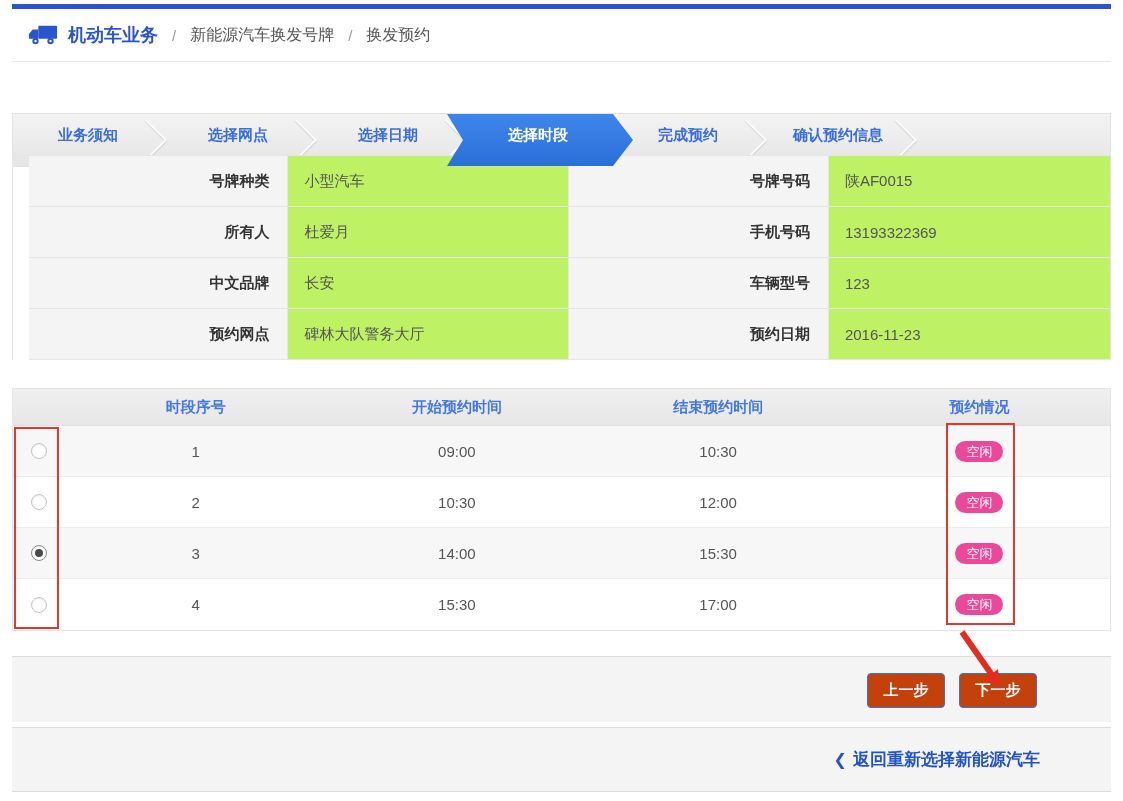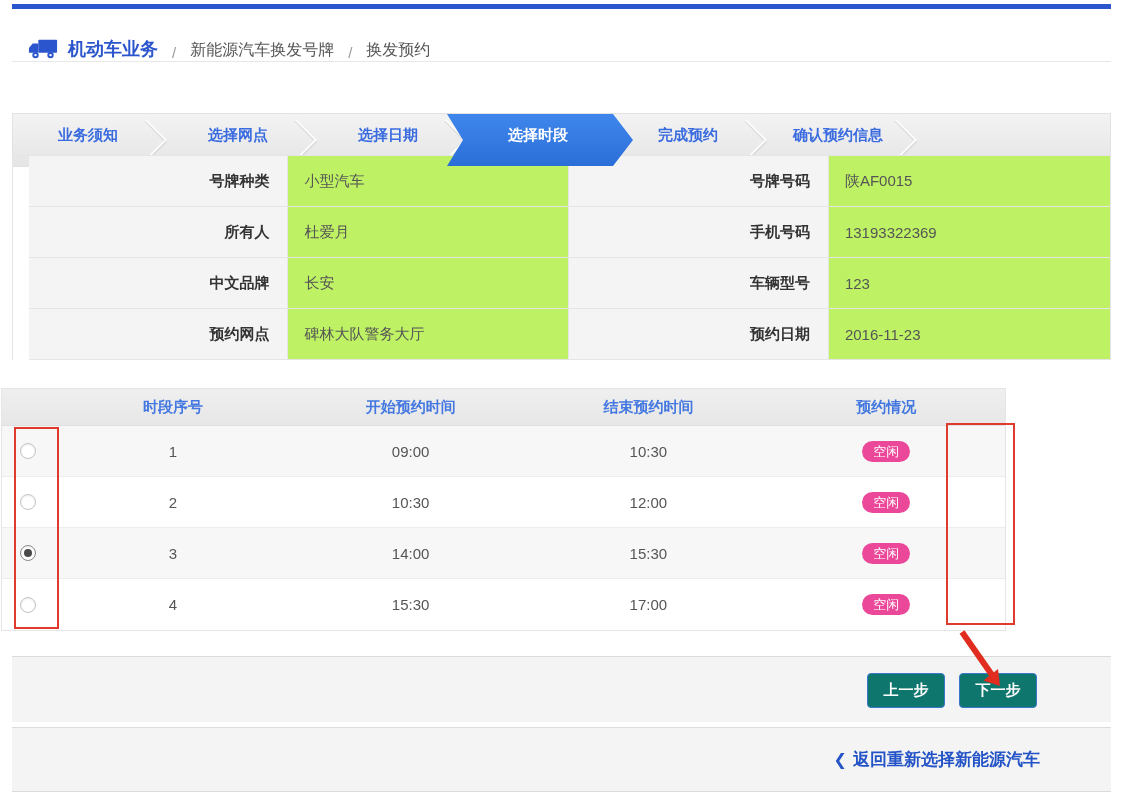--- a/index.html
+++ b/index.html
@@ -2,21 +2,21 @@
 <html><head>
 <meta charset="utf-8">
 <style>
   * { margin:0; padding:0; box-sizing:border-box; }
   body { background:#fff; font-family:"Liberation Sans","DejaVu Sans",sans-serif; }
   .page { position:relative; width:1123px; height:801px; background:#fff; overflow:hidden; }
 
   
   .topline { position:absolute; left:12px; top:4px; width:1099px; height:5px; background:#2b55cc; }
   .breadcrumb { position:absolute; left:12px; top:9px; width:1099px; height:53px;
-    border-bottom:1px solid #e8e8e8; display:flex; align-items:flex-end; padding-left:16px; }
+    border-bottom:1px solid #e8e8e8; display:flex; align-items:center; padding-left:16px; }
   .crumb-icon { width:30px; height:24px; margin-right:10px; display:inline-flex; }
   .crumb-main { color:#2b55cc; font-size:18px; font-weight:bold; cursor:pointer; }
   .crumb-sep { color:#9a9a9a; font-size:15px; margin:0 14px; }
   .crumb-item { color:#555; font-size:16px; }
 
   
   .steps { position:absolute; left:12px; top:90px; width:1099px; height:54px;
     background:linear-gradient(#f3f3f3,#e5e5e5); border:1px solid #e2e2e2; display:flex;margin-top:23px; }
   .step { position:relative; width:150px; height:100%; line-height:41px; text-align:center;
     color:#3a6ce0; font-size:15px; font-weight:bold; cursor:pointer; }
@@ -36,21 +36,21 @@
     border:1px solid #e5e5e5; border-bottom:none;padding-left:16px; }
   .info-row { display:flex; height:51px; border-bottom:1px solid #e5e5e5; }
   .info-label { width:24%; background:#f4f4f4; color:#333; font-size:15px; font-weight:bold;
     display:flex; align-items:center; justify-content:flex-end; padding-right:18px;
     border-right:1px solid #e5e5e5; }
   .info-value { width:26%; background:#bef264; color:#555; font-size:15px;
     display:flex; align-items:center; padding-left:16px; border-right:1px solid #e5e5e5; }
   .info-value:last-child { border-right:none; }
 
   
-  .slot-table { position:absolute; left:1px; top:388px; width:1005px; border:1px solid #e5e5e5; }
+  .slot-table { position:absolute; left:12px; top:388px; width:1099px; border:1px solid #e5e5e5; }
   .slot-header { display:flex; height:37px; background:linear-gradient(#efefef,#e7e7e7);
     border-bottom:1px solid #e0e0e0; }
   .slot-header .cell-radio { width:52px; }
   .slot-header .cell { flex:1; display:flex; align-items:center; justify-content:center;
     color:#4478e0; font-size:15px; font-weight:bold; }
   .slot-row { display:flex; height:51px; border-bottom:1px solid #ececec; }
   .slot-row:last-child { border-bottom:none; }
   .slot-row.odd { background:#f7f7f7; }
   .slot-row.even { background:#fff; }
   .cell-radio { width:52px; display:flex; align-items:center; justify-content:center; }
@@ -63,21 +63,21 @@
     border-radius:50%; background:#4a4a4a; }
   .badge { display:inline-block; background:#ec4899; color:#fff; font-size:13px;
     padding:4px 11px; border-radius:12px; line-height:1; }
 
   
   .footer-strip { position:absolute; left:12px; width:1099px; background:#f4f4f4;
     border-top:1px solid #dcdcdc; }
   .strip-buttons { top:656px; height:66px; }
   .strip-link { top:727px; height:65px; border-bottom:1px solid #dcdcdc; }
   .btn-group { position:absolute; right:74px; top:16px; display:flex; gap:14px; }
-  .btn { width:78px; height:35px; background:#0f766e; border:1px solid #3a77cc; border-radius:4px;
+  .btn { width:78px; height:35px; background:#c2410c; border:1px solid #3a77cc; border-radius:4px;
     color:#fff; font-size:15px; font-weight:bold; cursor:pointer;
     display:flex; align-items:center; justify-content:center;
     font-family:"Liberation Sans","DejaVu Sans",sans-serif; }
   .back-link { position:absolute; right:71px; top:20px; color:#2353c6; font-size:17px;
     font-weight:bold; cursor:pointer; text-decoration:none; display:flex; align-items:center; gap:6px; }
   .back-link .chev { font-size:16px; }
 
   
   .anno-box { position:absolute; border:2px solid #e0392e; background:transparent; pointer-events:none; }
   .anno-box-radio { left:14px; top:427px; width:45px; height:202px; }

